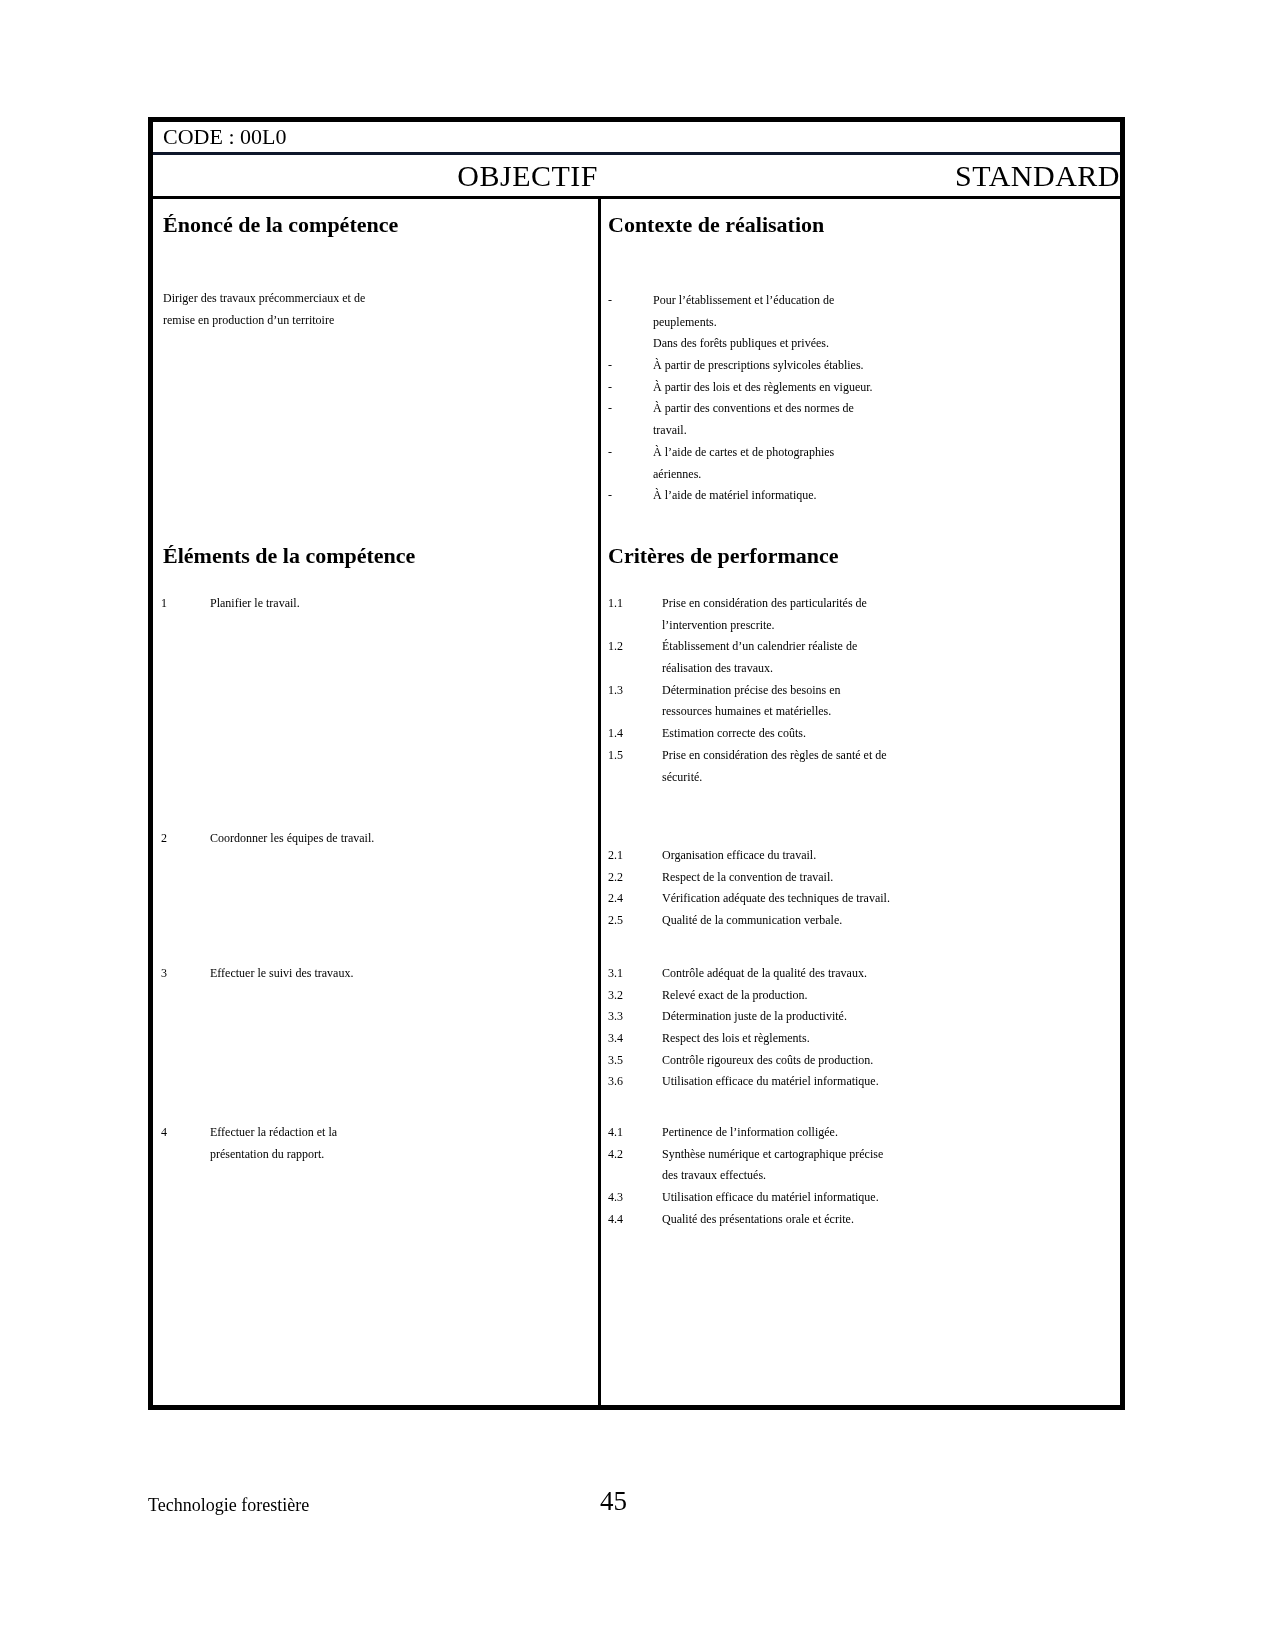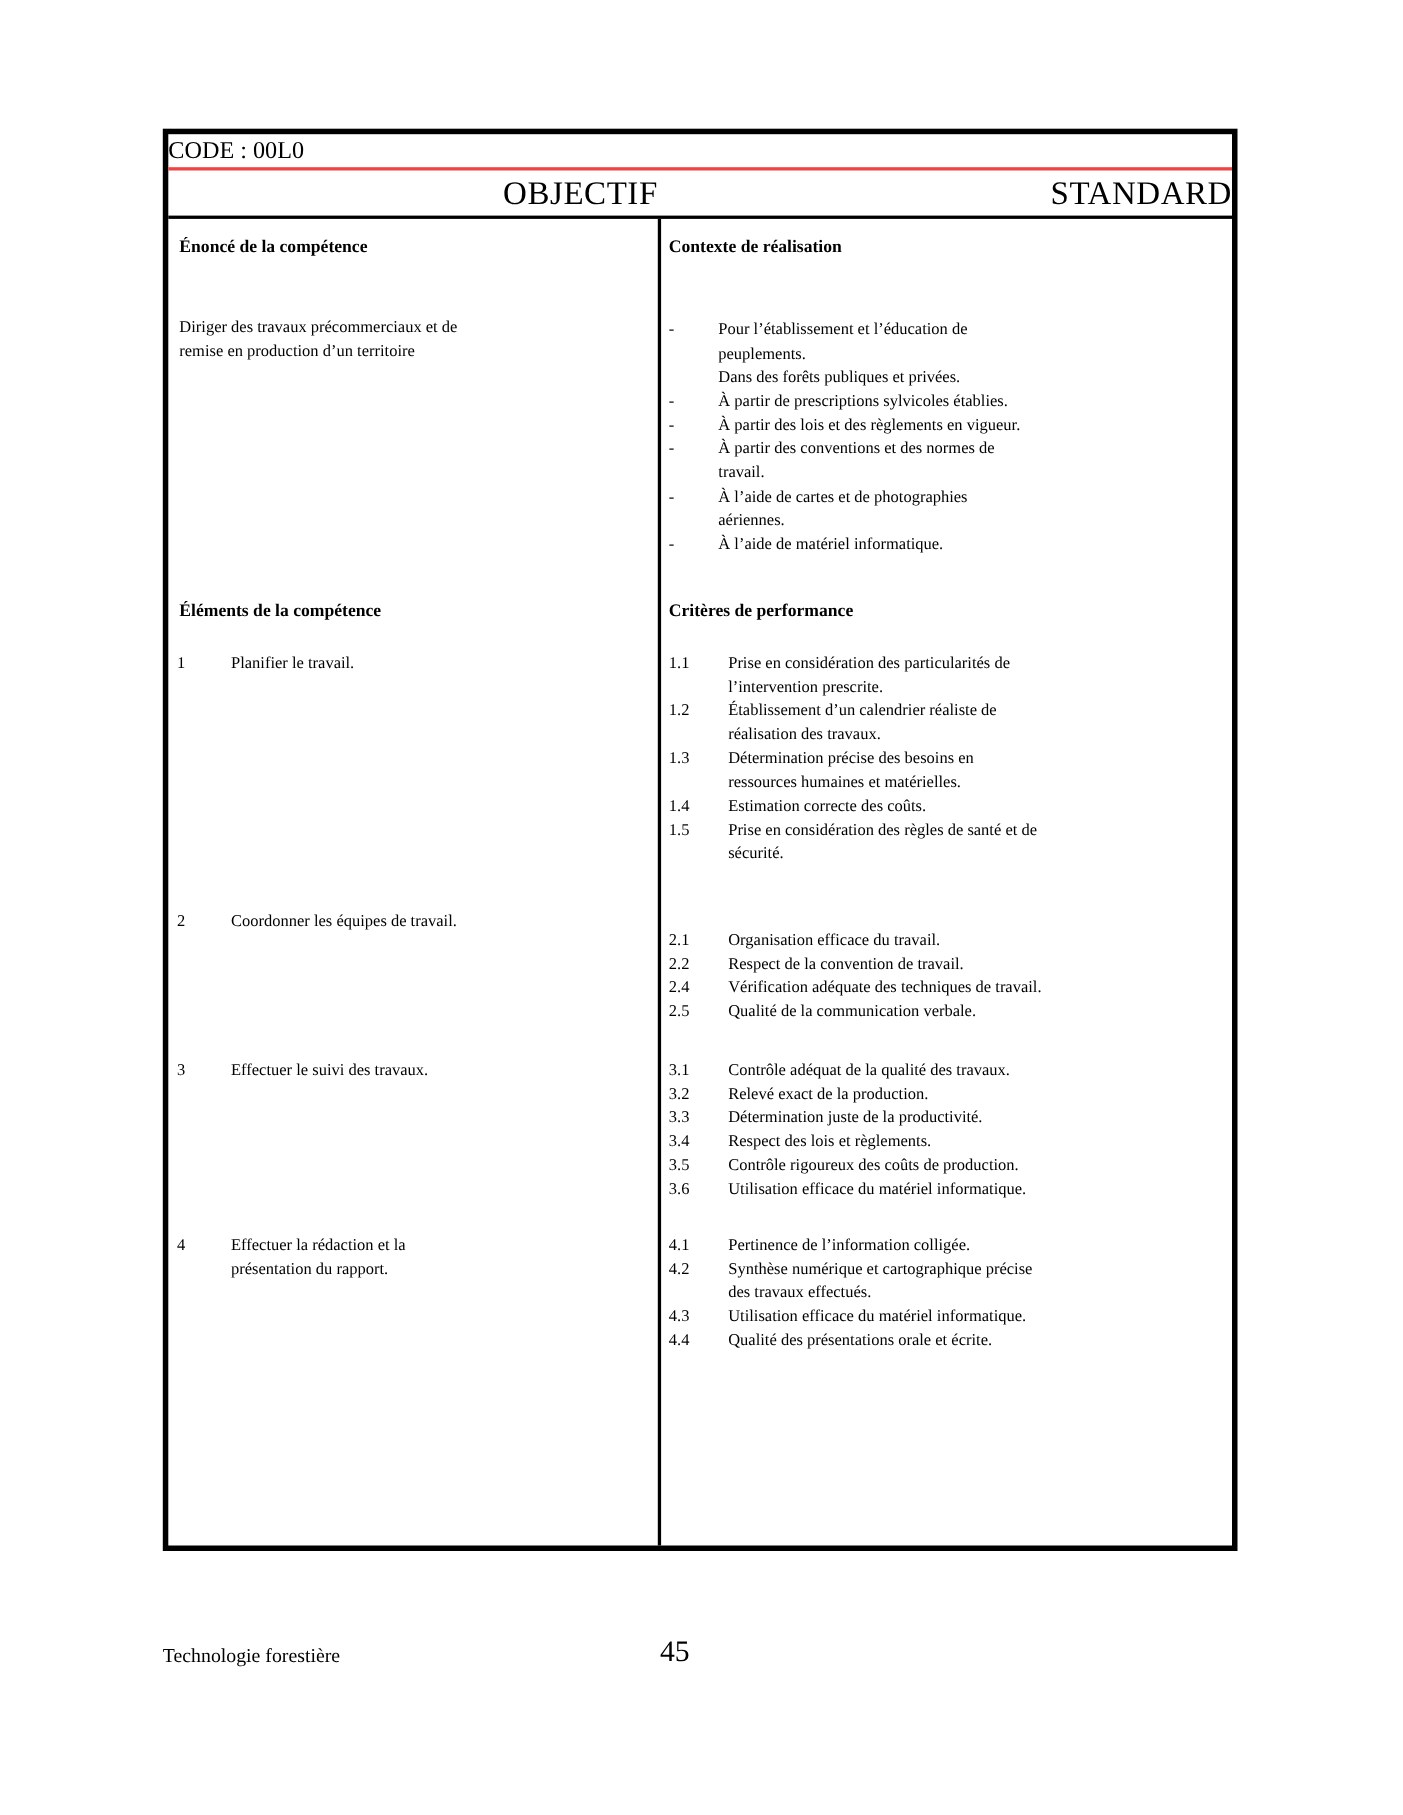--- a/index.html
+++ b/index.html
@@ -13,23 +13,24 @@
   }
   .doc-table{
     position:absolute;
     left:148px;top:117px;
     width:977px;height:1293px;
     border:5px solid #000;
     box-sizing:border-box;
   }
   .row-code{
     height:30px;
-    border-bottom:3px solid #ef4444;
+    border-bottom:3px solid #0f172a;
     font-size:22px;
     line-height:30px;
+    padding-left:10px;
     white-space:nowrap;
   }
   .row-head{
     height:41px;
     border-bottom:3px solid #000;
     display:flex;
   }
   .row-head .cell{
     font-size:30px;
     line-height:41px;
@@ -44,30 +45,29 @@
   }
   .vdivider{
     position:absolute;
     left:445px;top:0;bottom:0;
     width:3px;
     background:#000;
   }
   .blk{position:absolute;white-space:nowrap;}
   .sec-title{
     font-weight:bold;
-    font-size:16px;
+    font-size:22px;
     line-height:26px;
     text-align:center;
   }
   .line{
     height:21.7px;
     line-height:21.7px;
-    font-size:15px;
+    font-size:12px;
     display:flex;
-    align-items:flex-end;
   }
   .line .num{flex:none;display:inline-block;}
   .num.el{width:49px;}
   .num.ctx{width:45px;}
   .num.cr{width:54px;}
   .footer-left{
     position:absolute;
     left:148px;top:1494px;
     font-size:18px;
     line-height:22px;

